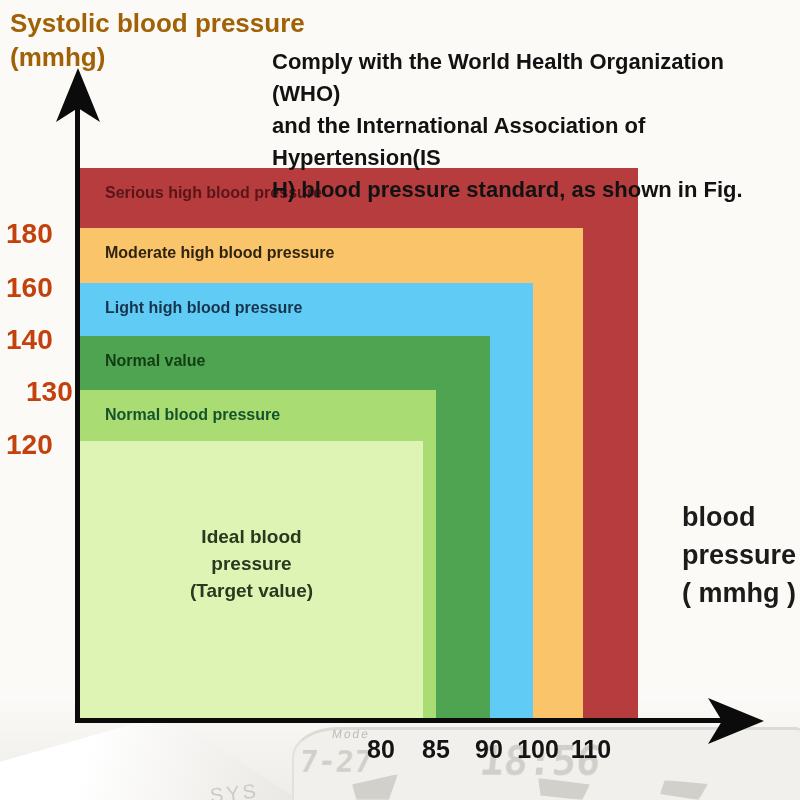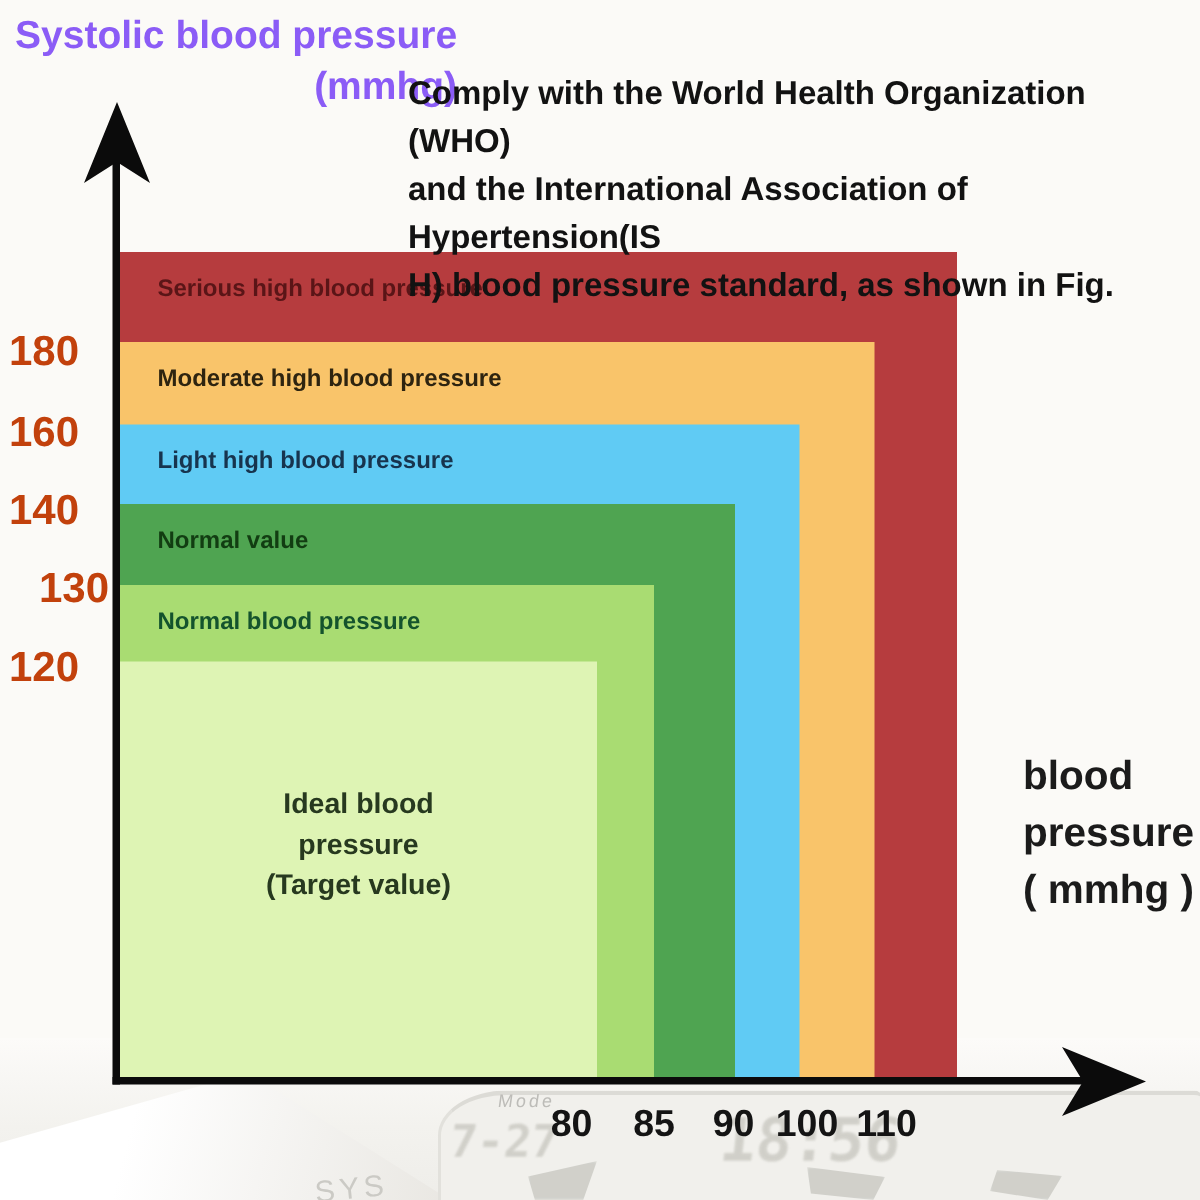--- a/index.html
+++ b/index.html
@@ -15,36 +15,36 @@
   .device-screen{position:absolute;left:292px;top:727px;width:508px;height:73px;
     background:#f1f0ec;border-top:3px solid #dcdbd6;border-left:2px solid #e2e1dc;
     border-radius:46px 6px 0 0 / 30px 6px 0 0;z-index:0;}
   .device-text{position:absolute;color:#bdbcb8;z-index:0;}
   .lcd{font-family:"DejaVu Sans Mono",monospace;font-weight:bold;color:#c9c8c1;
     opacity:.8;filter:blur(.6px);transform:skewX(-6deg);z-index:0;position:absolute;}
   .lcd-frag{position:absolute;background:#b6b6af;opacity:.55;filter:blur(1.2px);z-index:0;}
 
   
   .y-title{position:absolute;left:10px;top:6px;font-size:26px;font-weight:bold;
-    color:#8b5cf6;line-height:34px;z-index:8;text-align:right;}
+    color:#a16207;line-height:34px;z-index:8;}
   .heading{position:absolute;left:272px;top:46px;width:526px;font-size:22px;
     font-weight:bold;color:#121212;line-height:32px;z-index:8;}
   .x-title{position:absolute;left:682px;top:498px;font-size:27px;font-weight:bold;
     color:#1b1b1b;line-height:38px;z-index:8;}
 
   
   .band{position:absolute;left:80px;bottom:82px;}
   .band-label{position:absolute;left:25px;top:16px;font-size:16px;font-weight:bold;
     white-space:nowrap;}
   .b1{width:558px;height:550px;z-index:1;}
   .b2{width:503px;height:490px;z-index:2;}
   .b3{width:453px;height:435px;z-index:3;}
   .b4{width:410px;height:382px;z-index:4;}
   .b5{width:356px;height:328px;z-index:5;}
-  .b6{width:318px;height:277px;z-index:6;}
+  .b6{width:343px;height:277px;z-index:6;}
   .ideal-label{position:absolute;left:0;top:82px;width:100%;text-align:center;
     font-size:19px;font-weight:bold;line-height:27px;}
 
   
   .y-shaft{position:absolute;left:75px;top:98px;width:5px;height:625px;background:#0b0b0b;z-index:7;}
   .x-shaft{position:absolute;left:75px;top:718px;width:648px;height:5px;background:#0b0b0b;z-index:7;}
   .arrow{position:absolute;z-index:7;}
   .y-tick{position:absolute;left:0;width:52px;text-align:left;padding-left:6px;
     font-size:28px;font-weight:bold;color:#c2410c;z-index:8;}
   .x-tick{position:absolute;top:735px;width:56px;text-align:center;

